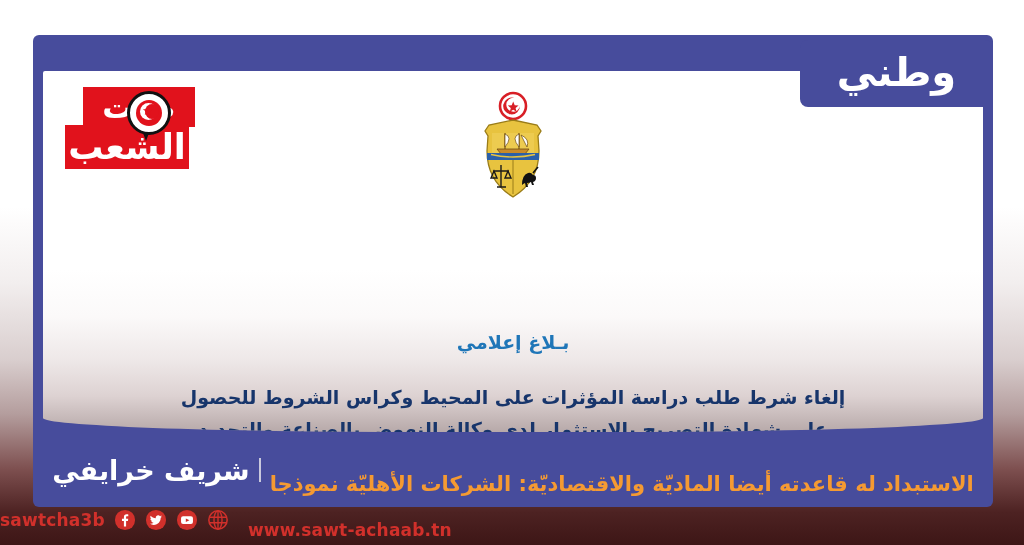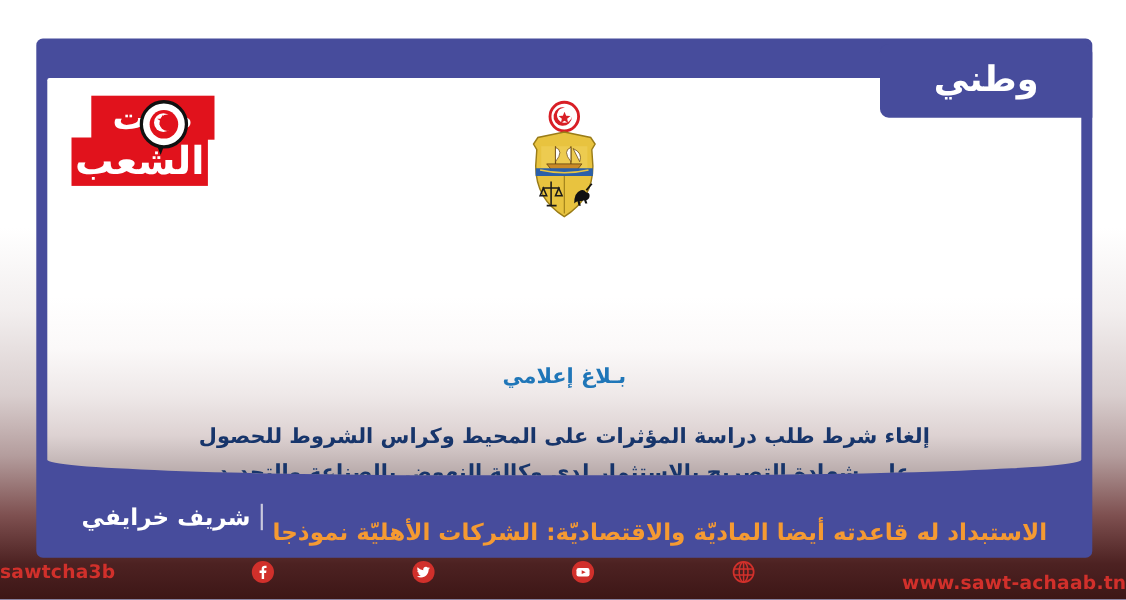--- a/index.html
+++ b/index.html
@@ -68,21 +68,21 @@
     height: 67px;
     background: #474c9c;
     border-radius: 8px 8px 0 8px;
     display: flex;
     align-items: center;
     justify-content: center;
     z-index: 5;
   }
   #cat-tab .cat-label {
     color: #ffffff;
-    font-size: 32px;
+    font-size: 40px;
     font-weight: bold;
     letter-spacing: 0px;
     line-height: 1;
     padding-bottom: 4px;
   }
 
   
   #logo {
     position: absolute;
     left: 22px;
@@ -254,35 +254,35 @@
     margin-top: 28px;
   }
   #footer-strip .sep {
     display: inline-block;
     width: 2px;
     height: 24px;
     background: #c9c9dd;
   }
   #footer-strip .author {
     color: #ffffff;
-    font-size: 21px;
+    font-size: 27px;
     font-weight: bold;
     line-height: 1;
   }
 
   
   #social-bar {
     position: absolute;
     left: 0;
     right: 0;
     bottom: 10px;
     height: 30px;
     display: flex;
     align-items: center;
-    justify-content: space-between;
+    justify-content: flex-start;
     gap: 9px;
     direction: ltr;
   }
   #social-bar .handle,
   #social-bar .site {
     color: #d1302b;
     font-size: 17px;
     font-weight: bold;
     letter-spacing: 0.2px;
   }

